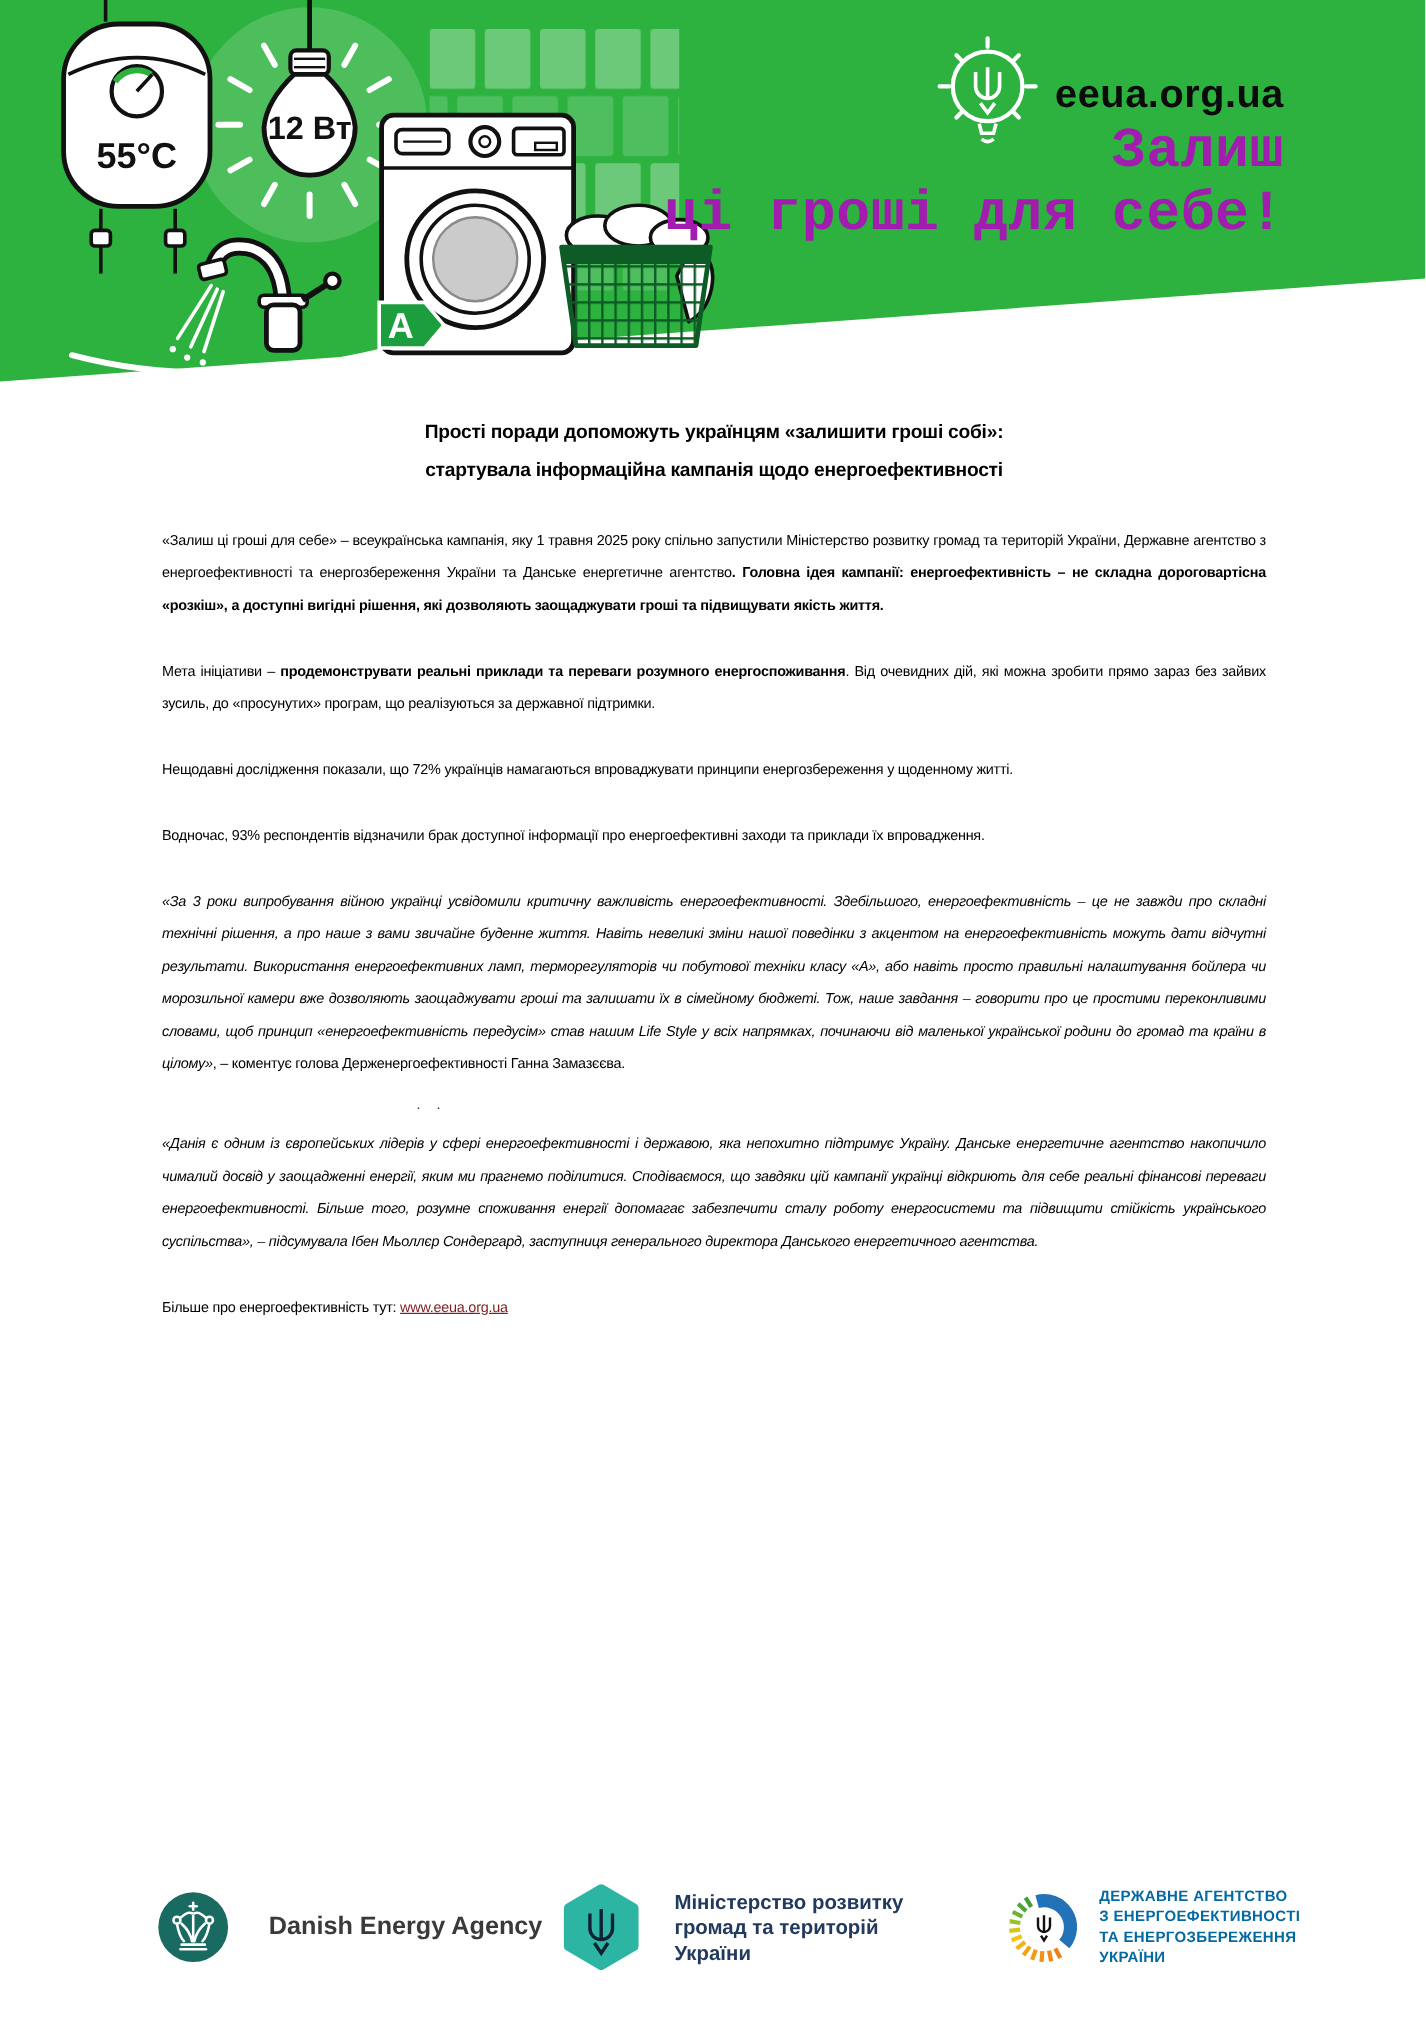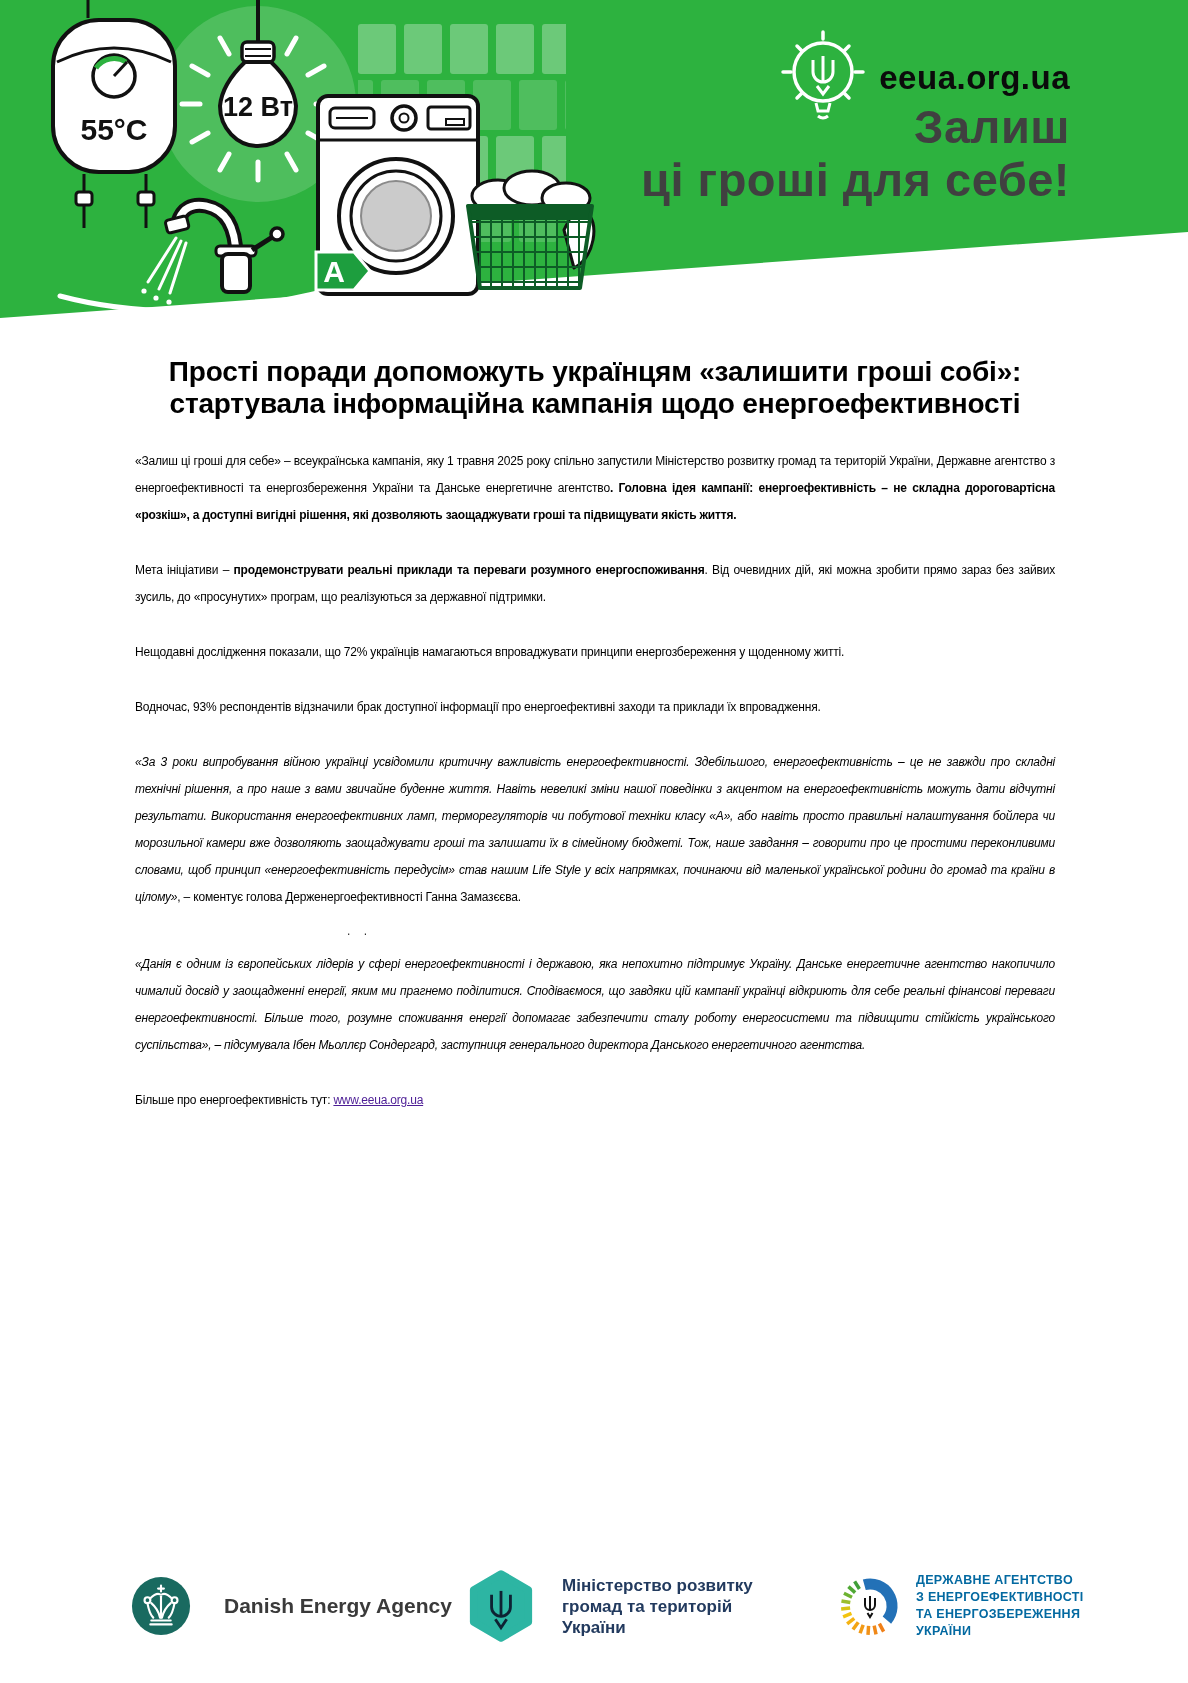--- a/index.html
+++ b/index.html
@@ -5,34 +5,34 @@
   html,body{margin:0;padding:0;background:#fff;}
   .page{position:relative;width:1188px;height:1683px;background:#fff;overflow:hidden;
         font-family:"Liberation Sans",sans-serif;color:#000;}
   
   .banner{position:relative;width:1188px;height:330px;}
   .banner-art{position:absolute;left:0;top:0;overflow:visible;}
   .banner-art text{font-family:"Liberation Sans",sans-serif;font-weight:bold;text-anchor:middle;}
   .brand{position:absolute;top:30px;right:118px;display:flex;align-items:center;gap:14px;}
   .brand-bulb{display:block;}
   .brand-site{font-size:33px;font-weight:bold;color:#0b0b0b;letter-spacing:.5px;}
-  .slogan{position:absolute;top:100px;right:118px;text-align:right;color:#404040;
-          font-size:47px;line-height:53px;font-weight:bold;letter-spacing:.5px;}
+  .slogan{position:absolute;top:100px;right:118px;text-align:right;color:#a21caf;
+          font-size:47px;line-height:53px;font-weight:bold;letter-spacing:.5px;font-family:Liberation Mono, monospace;}
   
   .content{position:relative;padding:10px 133px 0 135px;}
-  .title{margin:16px 0 28px 0;text-align:center;font-size:28px;line-height:32px;
+  .title{margin:5px 0 28px 0;text-align:center;font-size:16px;line-height:32px;
          font-weight:bold;letter-spacing:-.2px;}
   .para{margin:0 0 28px 0;text-align:justify;font-size:12px;line-height:27px;letter-spacing:-.2px;}
   .para.left{text-align:left;}
   .para.artifact{margin:-14px 0 14px 212px;font-size:12px;line-height:12px;
                  letter-spacing:5px;text-align:left;color:#2a2a2a;}
   .run-n{font-style:normal;font-weight:normal;}
   .run-b{font-weight:bold;}
   .run-i{font-style:italic;}
-  a.run-link{color:#4c1d95;text-decoration:underline;}
+  a.run-link{color:#7f1d1d;text-decoration:underline;}
   
   .partners{position:absolute;left:0;top:1556px;width:1188px;height:100px;}
   .partner{position:absolute;top:0;height:100px;display:flex;align-items:center;}
   .partner-1{left:130px;gap:32px;}
   .partner-2{left:468px;gap:28px;}
   .partner-3{left:838px;gap:14px;}
   .p1-label{font-size:21px;font-weight:bold;color:#3a3a3a;}
   .p2-label{font-size:17px;line-height:21px;font-weight:bold;color:#223a5e;}
   .p3-label{font-size:12.5px;line-height:17px;font-weight:bold;color:#0369a1;letter-spacing:.3px;}
 </style>

